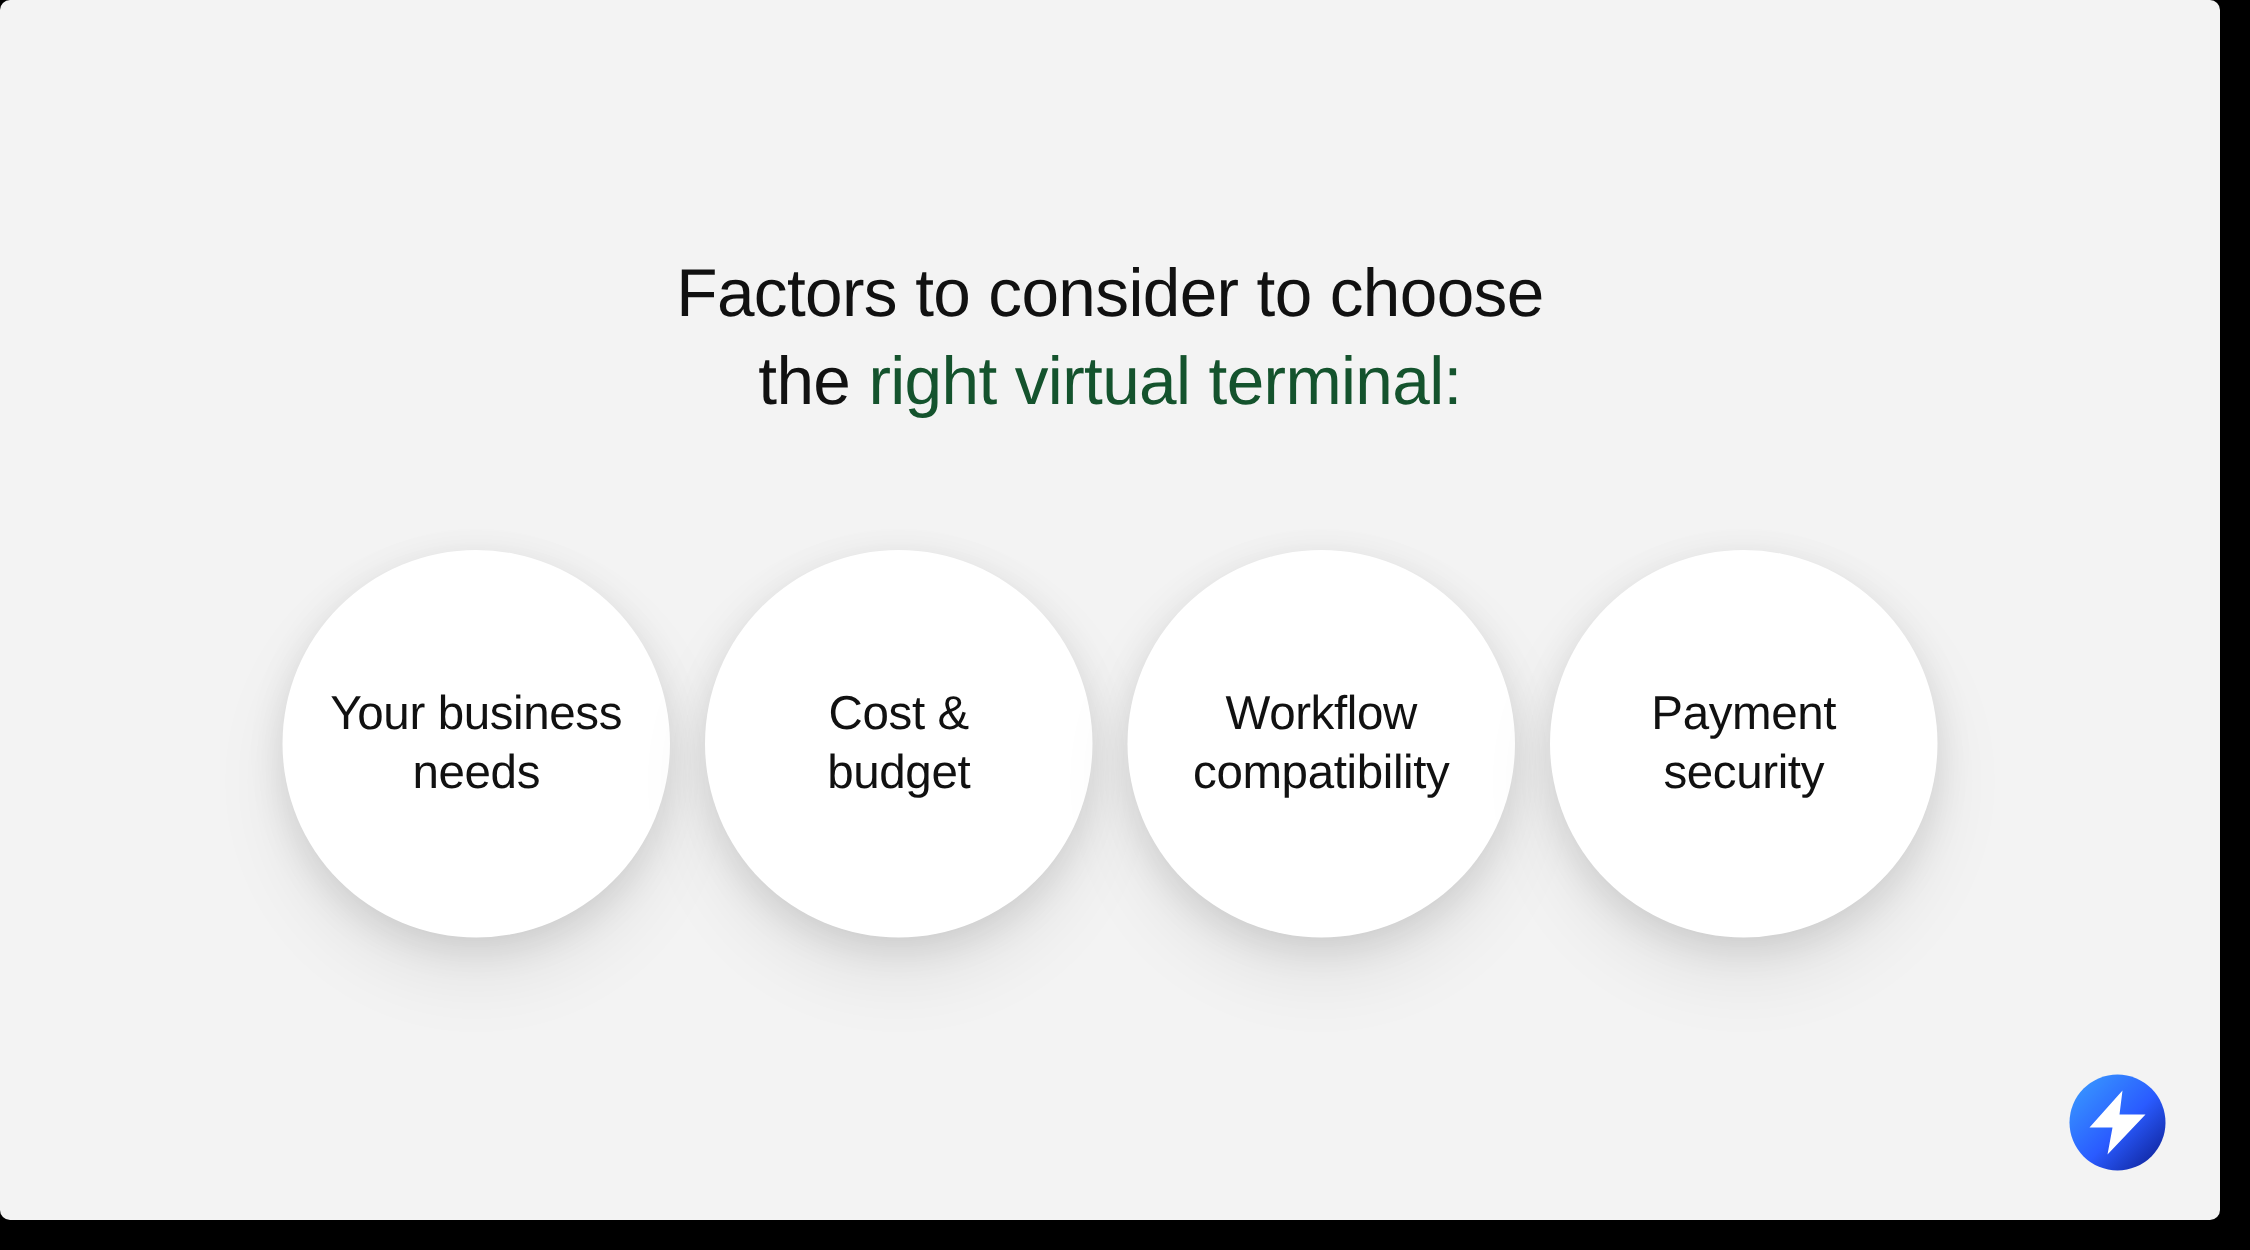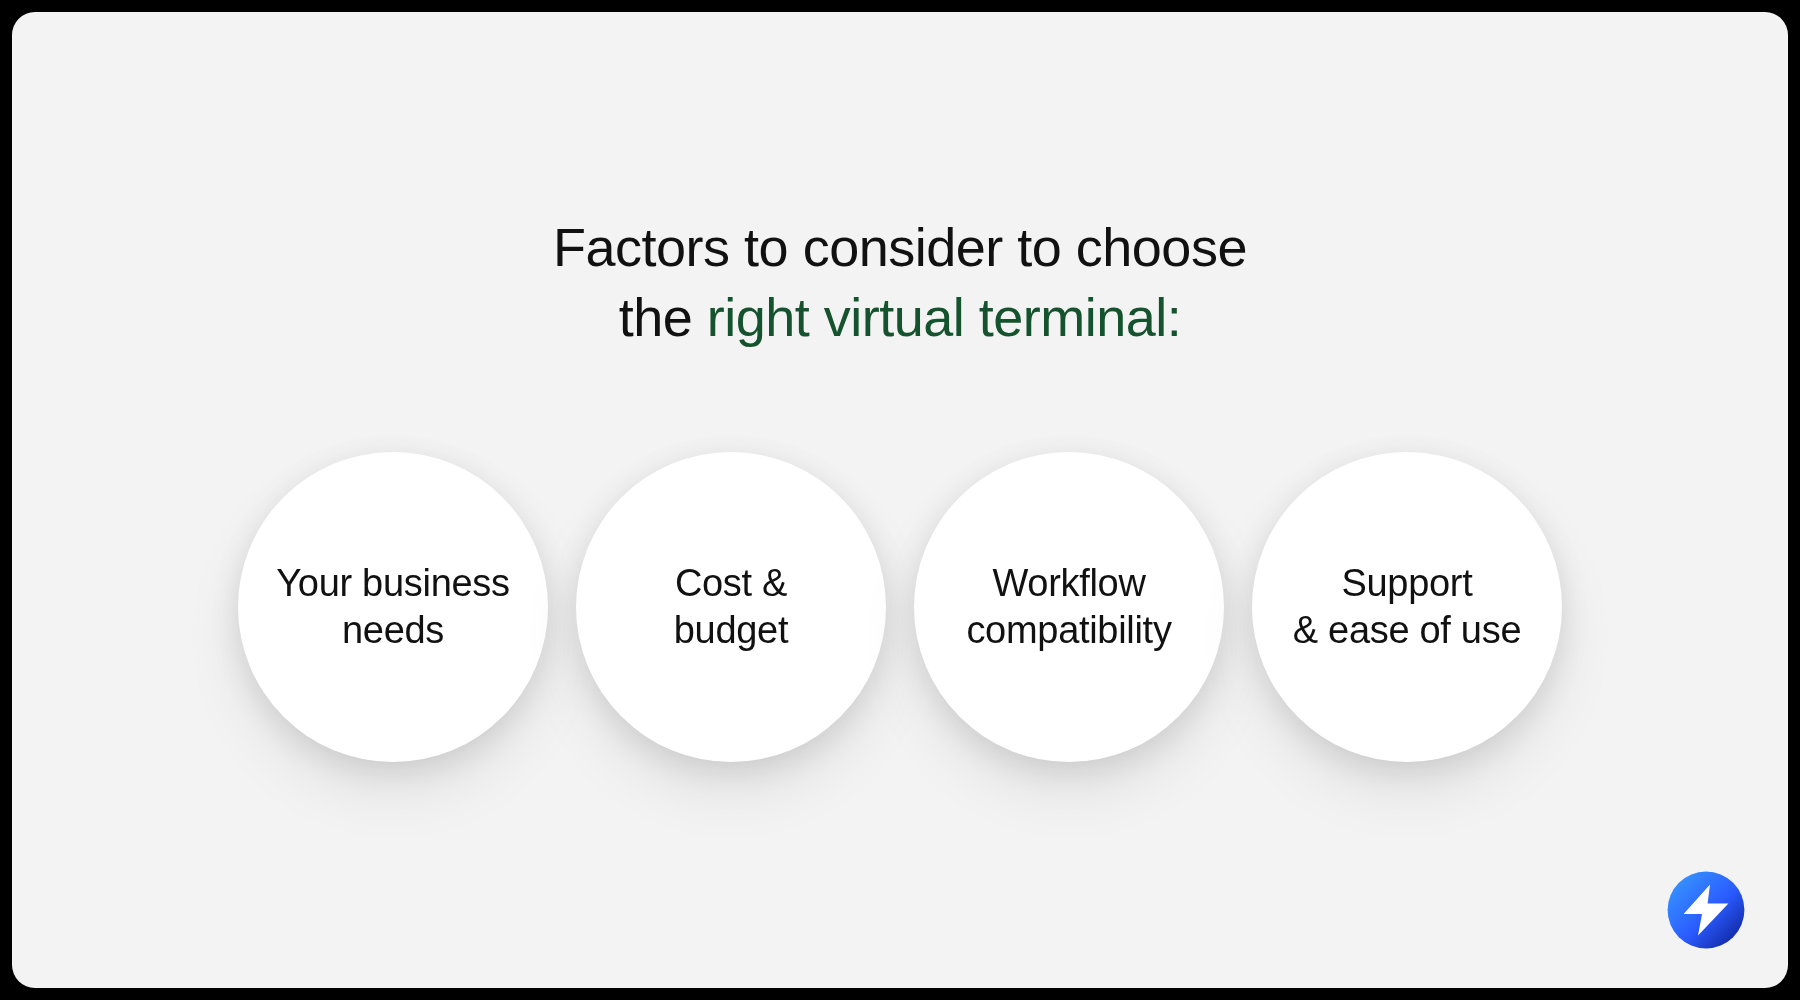--- a/index.html
+++ b/index.html
@@ -6,25 +6,25 @@
     margin: 0;
     padding: 0;
     width: 1800px;
     height: 1000px;
     background: #000;
     font-family: -apple-system, BlinkMacSystemFont, "Segoe UI", Helvetica, Arial, sans-serif;
     -webkit-font-smoothing: antialiased;
   }
   .canvas {
     position: relative;
-    margin: 12px;
+    margin: 0;
     width: 1776px;
     height: 976px;
     background: #f3f3f3;
-    border-radius: 23px;
+    border-radius: 8px;
     overflow: hidden;
   }
   .heading {
     position: absolute;
     top: 200px;
     left: 0;
     width: 100%;
     text-align: center;
     font-size: 54px;
     font-weight: 400;
@@ -89,22 +89,22 @@
     </div>
     <div class="bubble">
       <span>Cost &amp;
 budget</span>
     </div>
     <div class="bubble">
       <span>Workflow
 compatibility</span>
     </div>
     <div class="bubble">
-      <span>Support
-&amp; ease of use</span>
+      <span>Payment
+security</span>
     </div>
   </div>
 
   <div class="logo">
     <svg viewBox="0 0 100 100">
       <defs>
         <linearGradient id="g1" x1="0" y1="0" x2="1" y2="1">
           <stop offset="0%" stop-color="#3aa0ff"></stop>
           <stop offset="55%" stop-color="#2a5bff"></stop>
           <stop offset="100%" stop-color="#0a1a8a"></stop>

